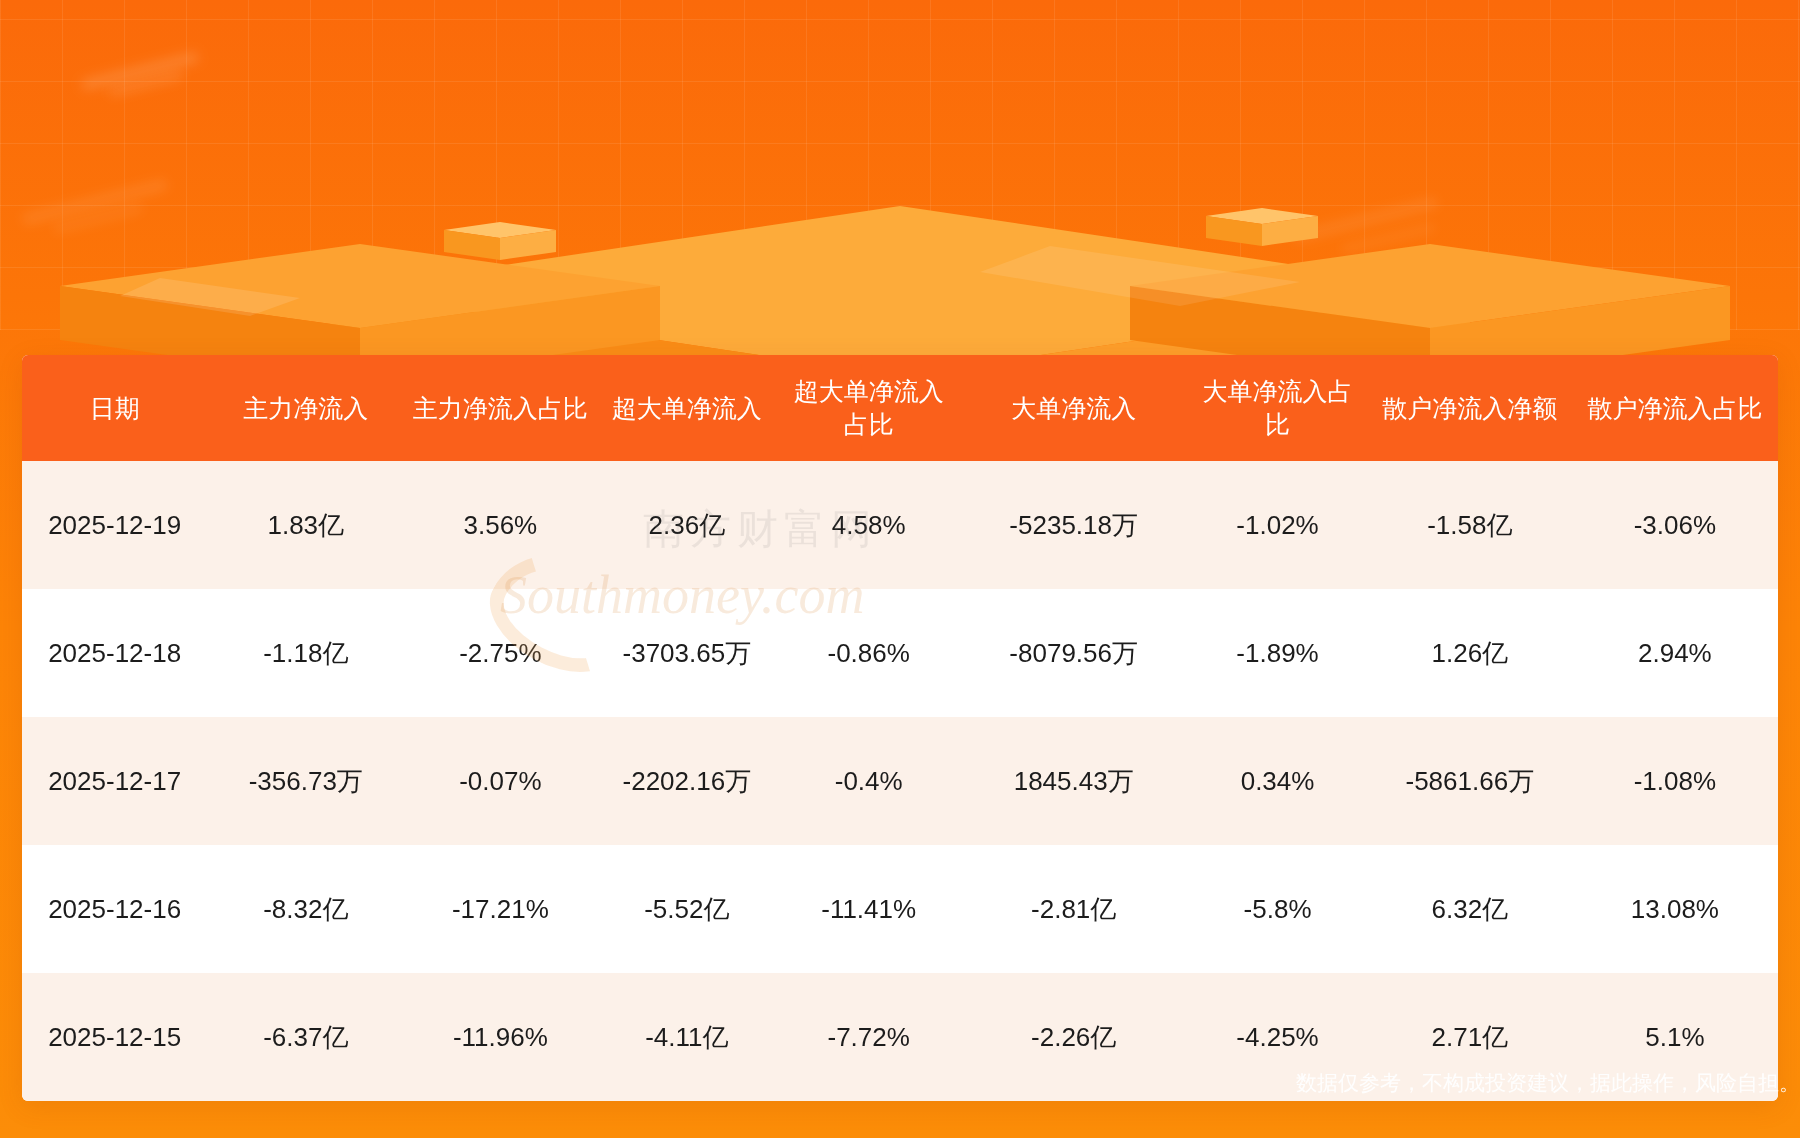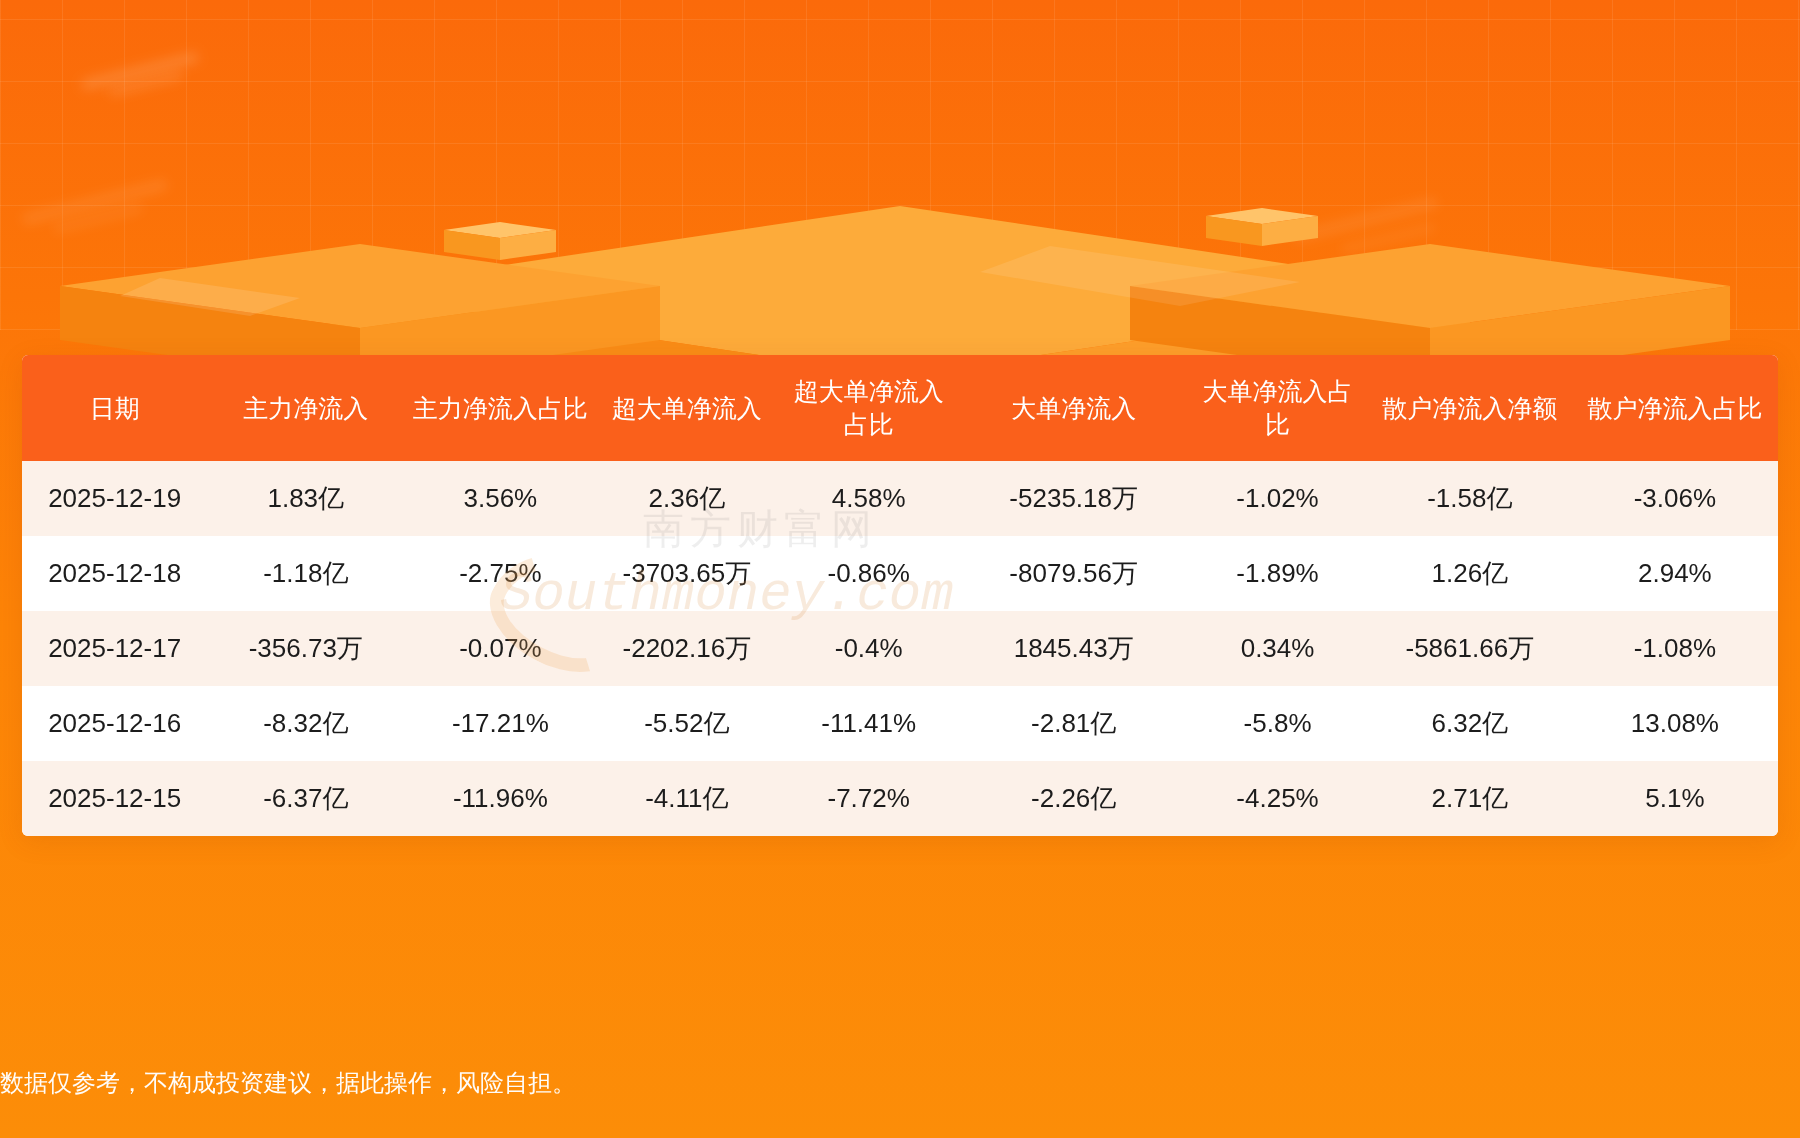--- a/index.html
+++ b/index.html
@@ -106,23 +106,23 @@
     line-height: 33px;
     padding: 20px 6px;
     height: 66px;
     vertical-align: middle;
     text-align: center;
   }
   table.flow tbody td {
     font-size: 26px;
     color: #1c1c1c;
     text-align: center;
-    height: 75px;
+    height: 104px;
     vertical-align: middle;
-    padding: 0 4px;
+    padding: 12px 4px;
     white-space: nowrap;
   }
   table.flow tbody tr:nth-child(odd)  { background: #fcf1e9; }
   table.flow tbody tr:nth-child(even) { background: #ffffff; }
 
   
   col.c0 { width: 160px; }
   col.c1 { width: 170px; }
   col.c2 { width: 166px; }
   col.c3 { width: 156px; }
@@ -148,21 +148,21 @@
     font-size: 41px;
     color: rgba(120,120,120,0.13);
     letter-spacing: 6px;
     white-space: nowrap;
     margin-left: 33px;
   }
   #wm-en {
     position: absolute;
     left: 10px; top: 66px;
     font-size: 54px;
-    font-family: Liberation Mono, monospace;
+    font-family: Liberation Serif, serif;
     font-style: italic;
     color: rgba(214,138,60,0.18);
     white-space: nowrap;
   }
   #wm-swoosh {
     position: absolute;
     left: 0px; top: 60px;
     width: 112px; height: 80px;
     border-radius: 50% 50% 50% 50% / 60% 60% 40% 40%;
     border: 14px solid rgba(240,170,90,0.22);
@@ -170,23 +170,23 @@
     border-top-color: transparent;
     transform: rotate(28deg);
   }
 
   
   #footer {
     position: absolute;
     left: 0;
     top: 1068px;
     width: 1800px;
-    text-align: left;
+    text-align: right;
     color: #ffffff;
-    font-size: 24px;
+    font-size: 21px;
     line-height: 30px;
     opacity: 0.98;
   }
 </style>
 </head>
 <body>
 
 <div id="page">
 
   <div id="grid-texture"></div>

